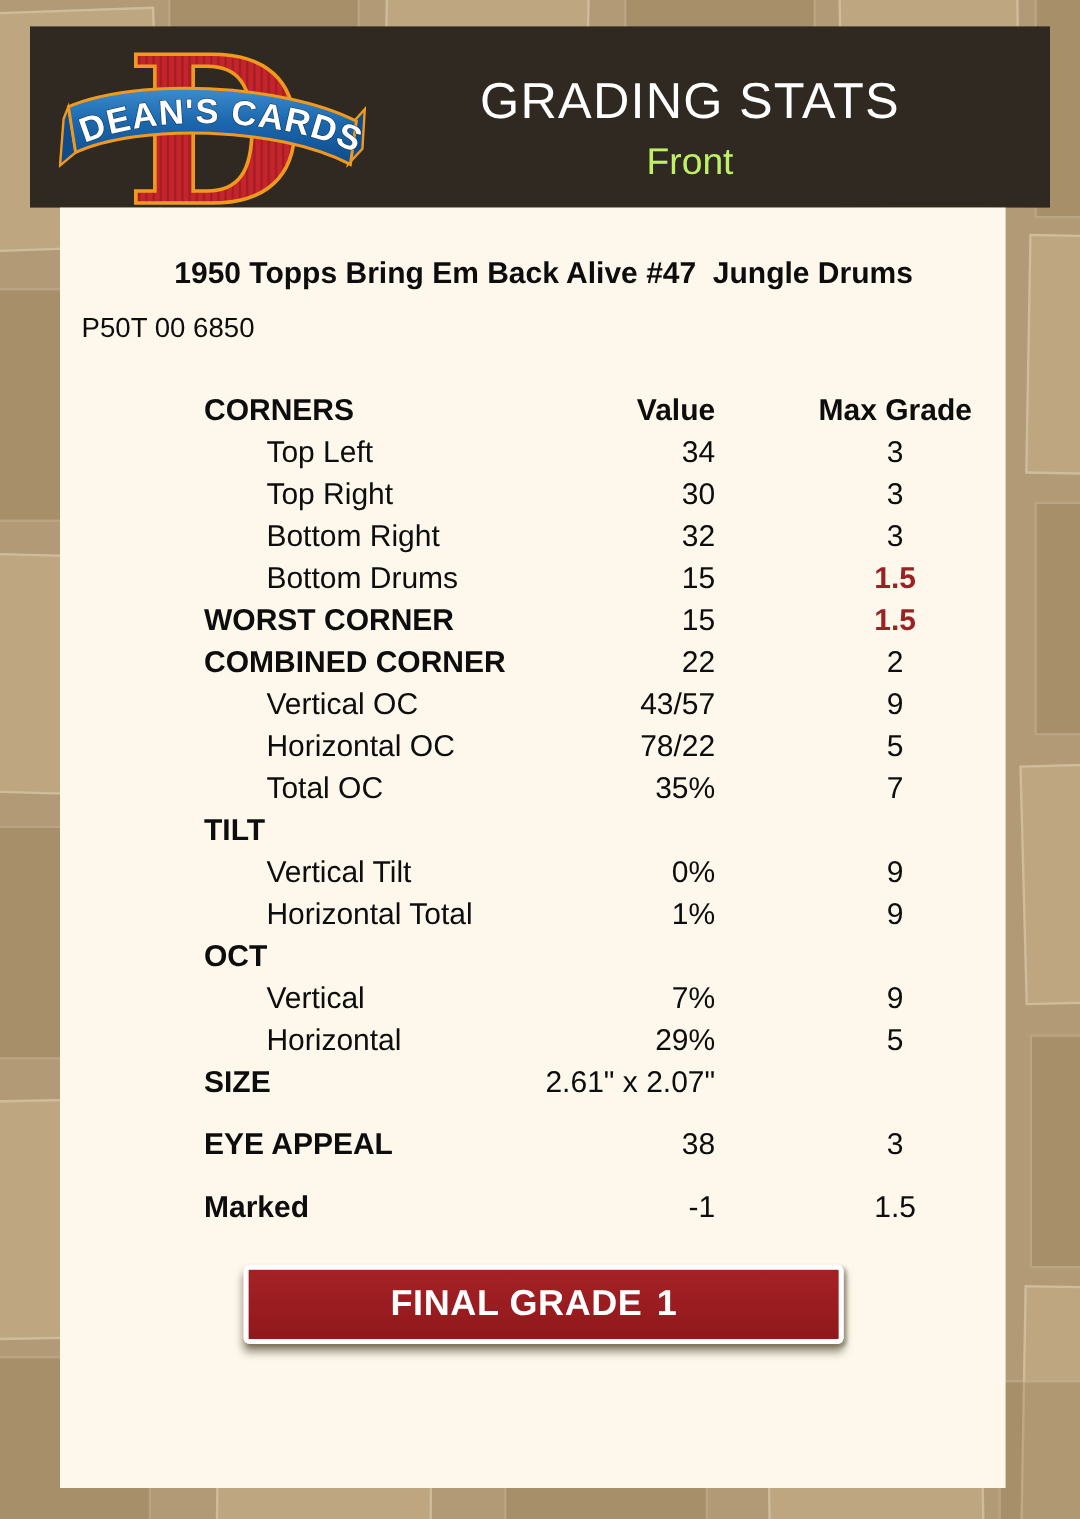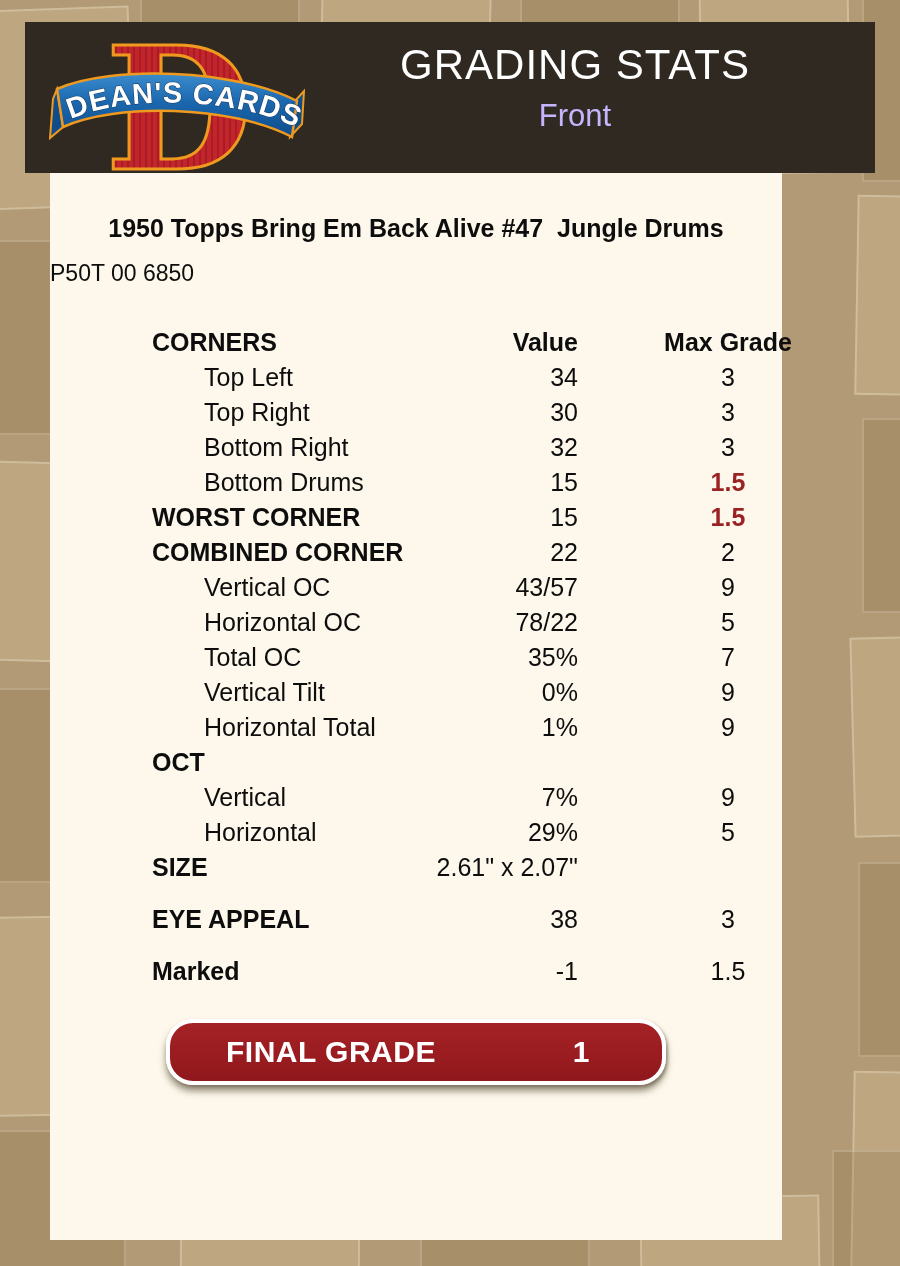--- a/index.html
+++ b/index.html
@@ -37,46 +37,47 @@
   .g18{left:420px;top:1188px;width:170px;height:110px;}
   .g19{left:640px;top:1196px;width:180px;height:100px;transform:rotate(-1deg);}
   .g20{left:832px;top:1150px;width:150px;height:130px;}
   
   .header{
     position:absolute;left:25px;top:22px;width:850px;height:151px;
     background:var(--header-bg,#2f2921);
   }
   .logo{position:absolute;left:24px;top:1px;}
   .header-text{position:absolute;left:258px;right:8px;top:0;height:100%;text-align:center;}
-  .header-title{margin-top:18px;font-size:42px;line-height:50px;letter-spacing:1px;color:#fff;}
-  .header-subtitle{margin-top:7px;font-size:31px;line-height:38px;color:#c4b5fd;}
+  .header-title{margin-top:37px;font-size:42px;line-height:50px;letter-spacing:1px;color:#fff;}
+  .header-subtitle{margin-top:7px;font-size:31px;line-height:38px;color:#bef264;}
   
   .panel{
-    position:absolute;left:50px;top:173px;width:732px;height:1067px;
+    position:absolute;left:50px;top:173px;width:788px;height:1067px;
     background:var(--panel-bg,#fdf8eb);
+    padding-left:18px;
   }
   .card-title{margin-top:40px;text-align:center;font-size:25px;line-height:30px;font-weight:bold;}
   .card-code{margin-top:16px;text-align:left;font-size:23px;line-height:28px;}
   
   .gtable{margin:38px 0 0 102px;width:676px;}
   .trow{display:grid;grid-template-columns:260px 166px 50px 200px;height:35px;align-items:center;font-size:25px;}
   .trow.gap-before{margin-top:17px;}
   .c-label{white-space:nowrap;}
   .c-label.indent{padding-left:52px;}
   .c-value{justify-self:end;white-space:nowrap;}
   .c-max{text-align:center;white-space:nowrap;}
   .bold{font-weight:bold;}
   .red{color:var(--grade-red,#9b2222);font-weight:bold;}
   
   .final-grade{
     position:relative;margin:30px auto 0;width:500px;height:66px;
     background:linear-gradient(#a42226,var(--button-red,#9a1c20) 55%,#8e181c);
-    border:4px solid #fff;border-radius:27px;
+    border:4px solid #fff;border-radius:5px;
     box-shadow:0 6px 7px rgba(92,80,58,.65),2px 2px 3px rgba(92,80,58,.4);
-    display:flex;align-items:center;justify-content:space-between;
+    display:flex;align-items:center;justify-content:center;
     padding:0 72px 0 56px;color:#fff;font-size:30px;font-weight:bold;letter-spacing:.5px;
     cursor:default;
     gap:12px;
   }
 </style>
 </head>
 <body>
 
 <div class="page">
 
@@ -202,20 +203,26 @@
     <span class="c-max">5</span>
   </div>
 
   <div class="trow">
     <span class="c-label indent">Total OC</span>
     <span class="c-value">35%</span>
     <span class="c-gap"></span>
     <span class="c-max">7</span>
   </div>
 
+  <div class="trow">
+    <span class="c-label bold">TILT</span>
+    <span class="c-value"></span>
+    <span class="c-gap"></span>
+    <span class="c-max"></span>
+  </div>
 
   <div class="trow">
     <span class="c-label indent">Vertical Tilt</span>
     <span class="c-value">0%</span>
     <span class="c-gap"></span>
     <span class="c-max">9</span>
   </div>
 
   <div class="trow">
     <span class="c-label indent">Horizontal Total</span>

